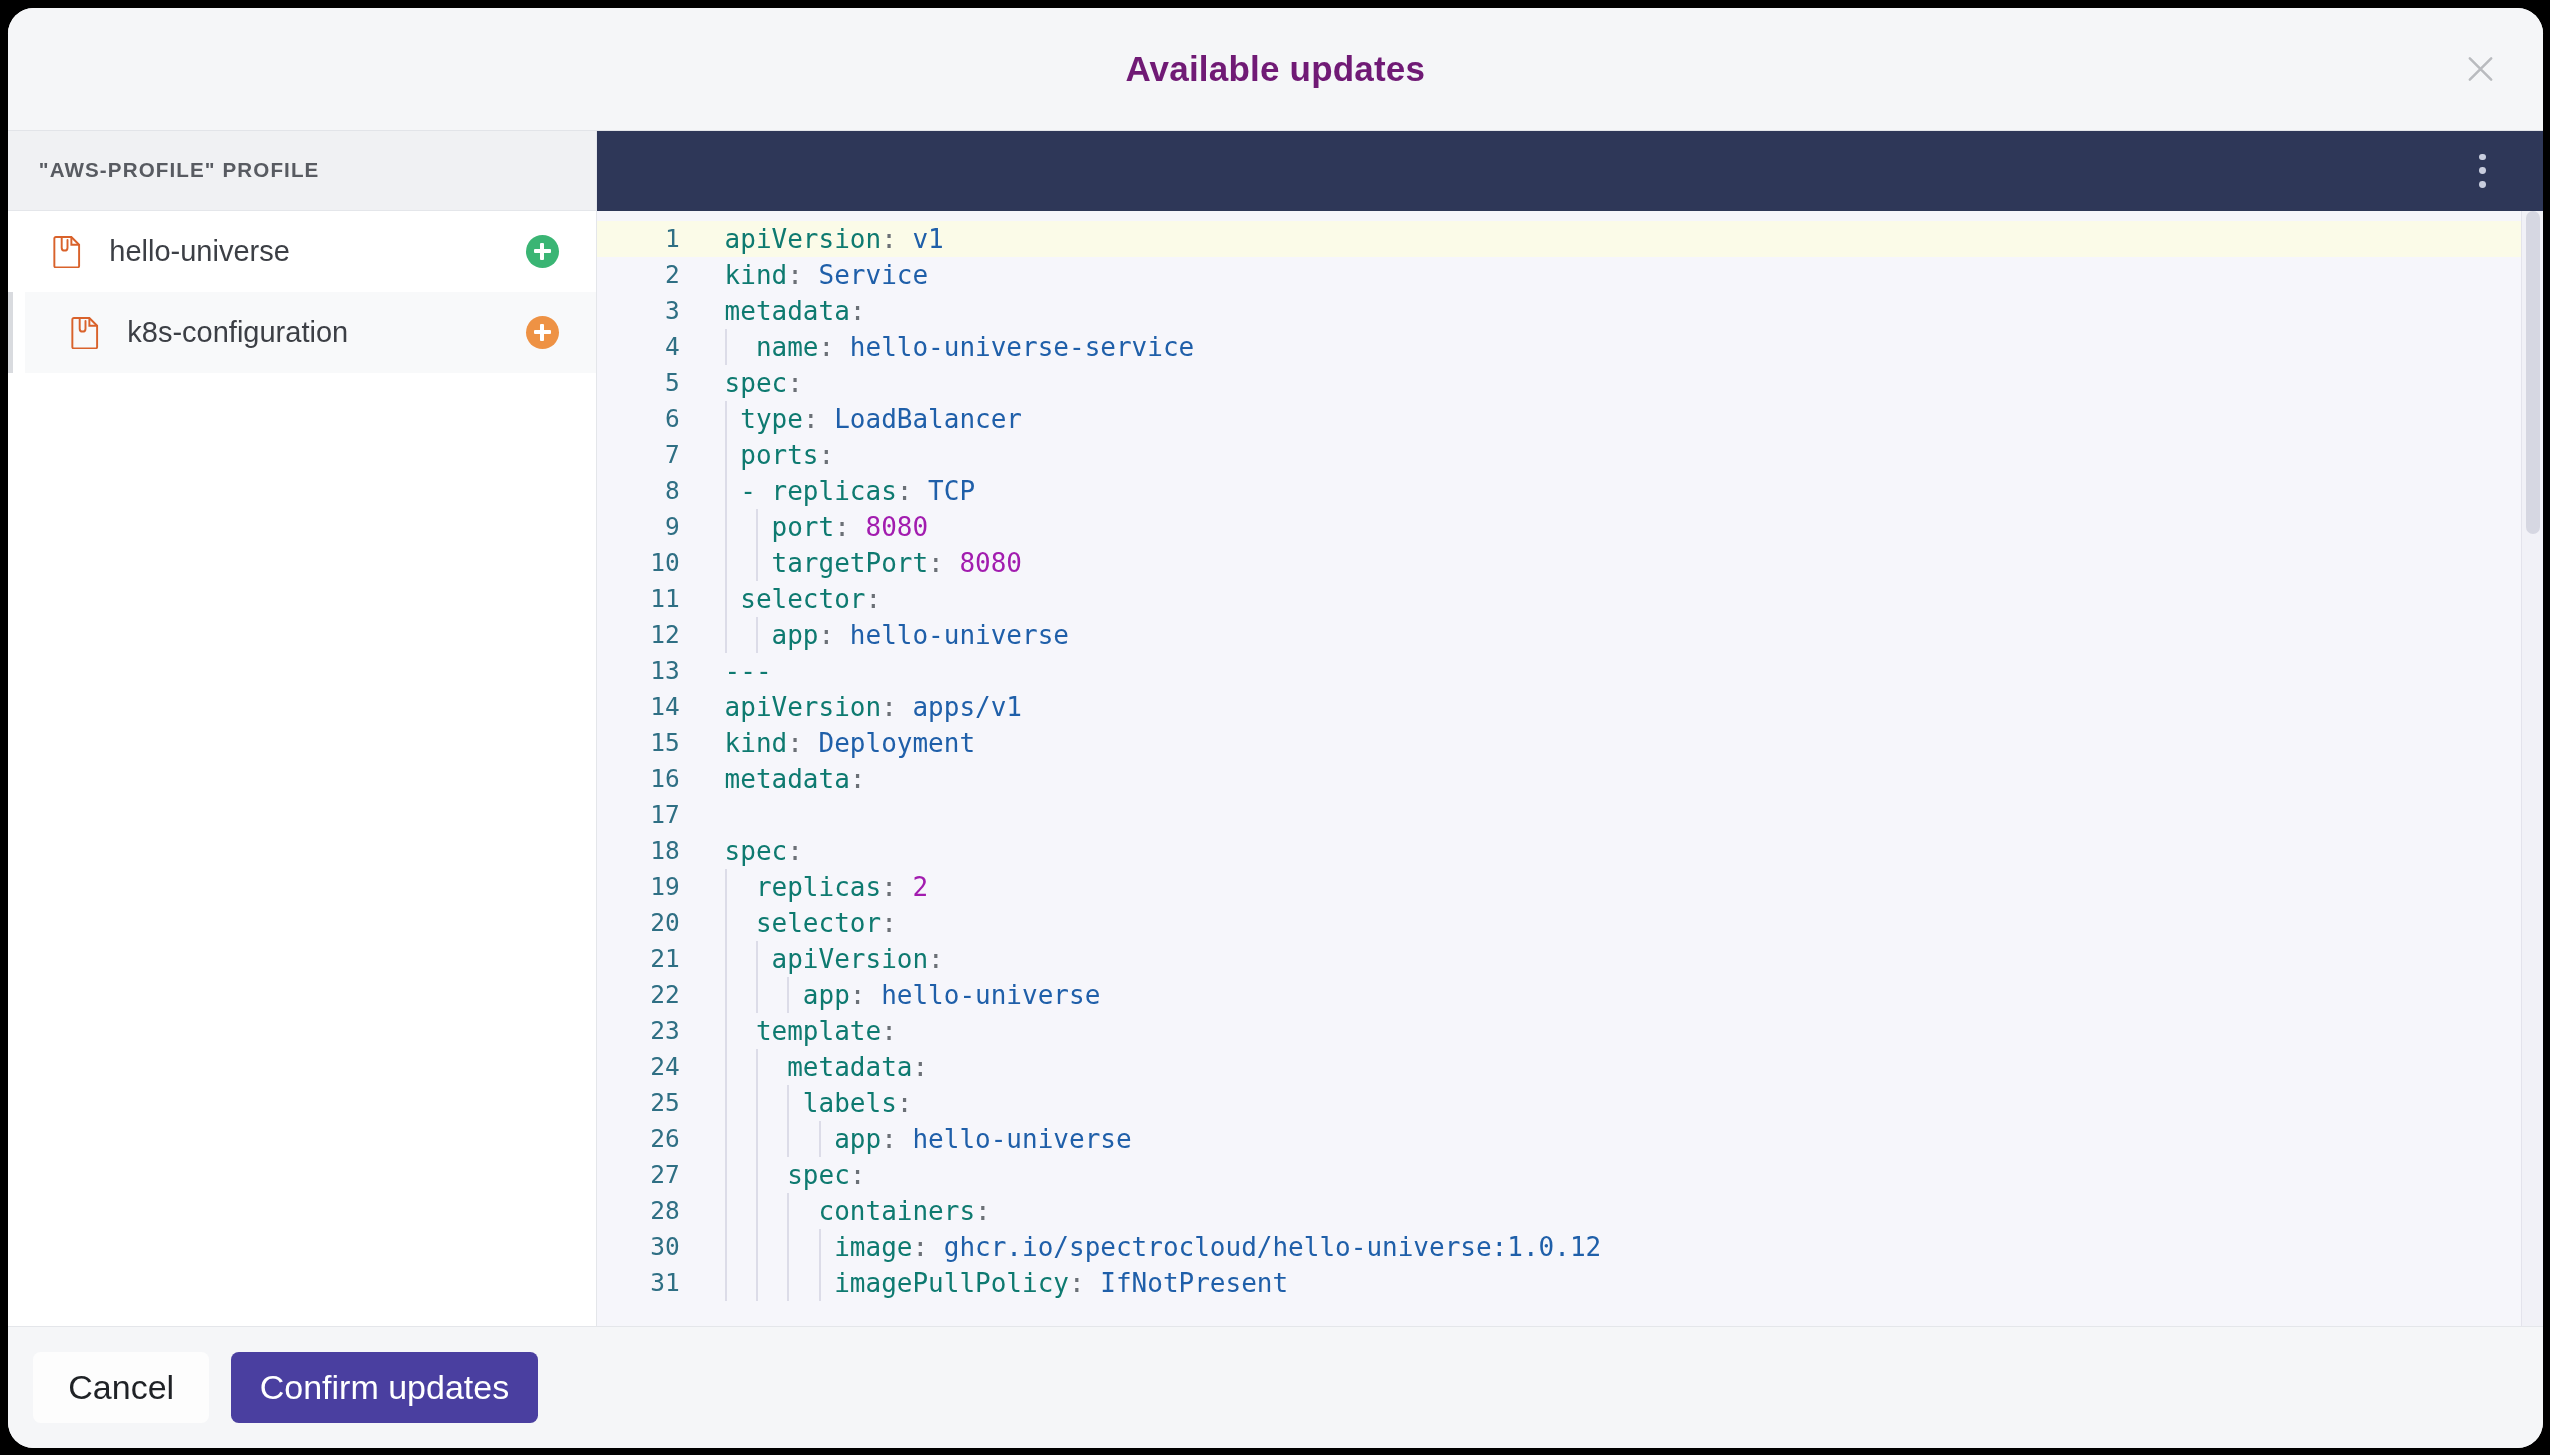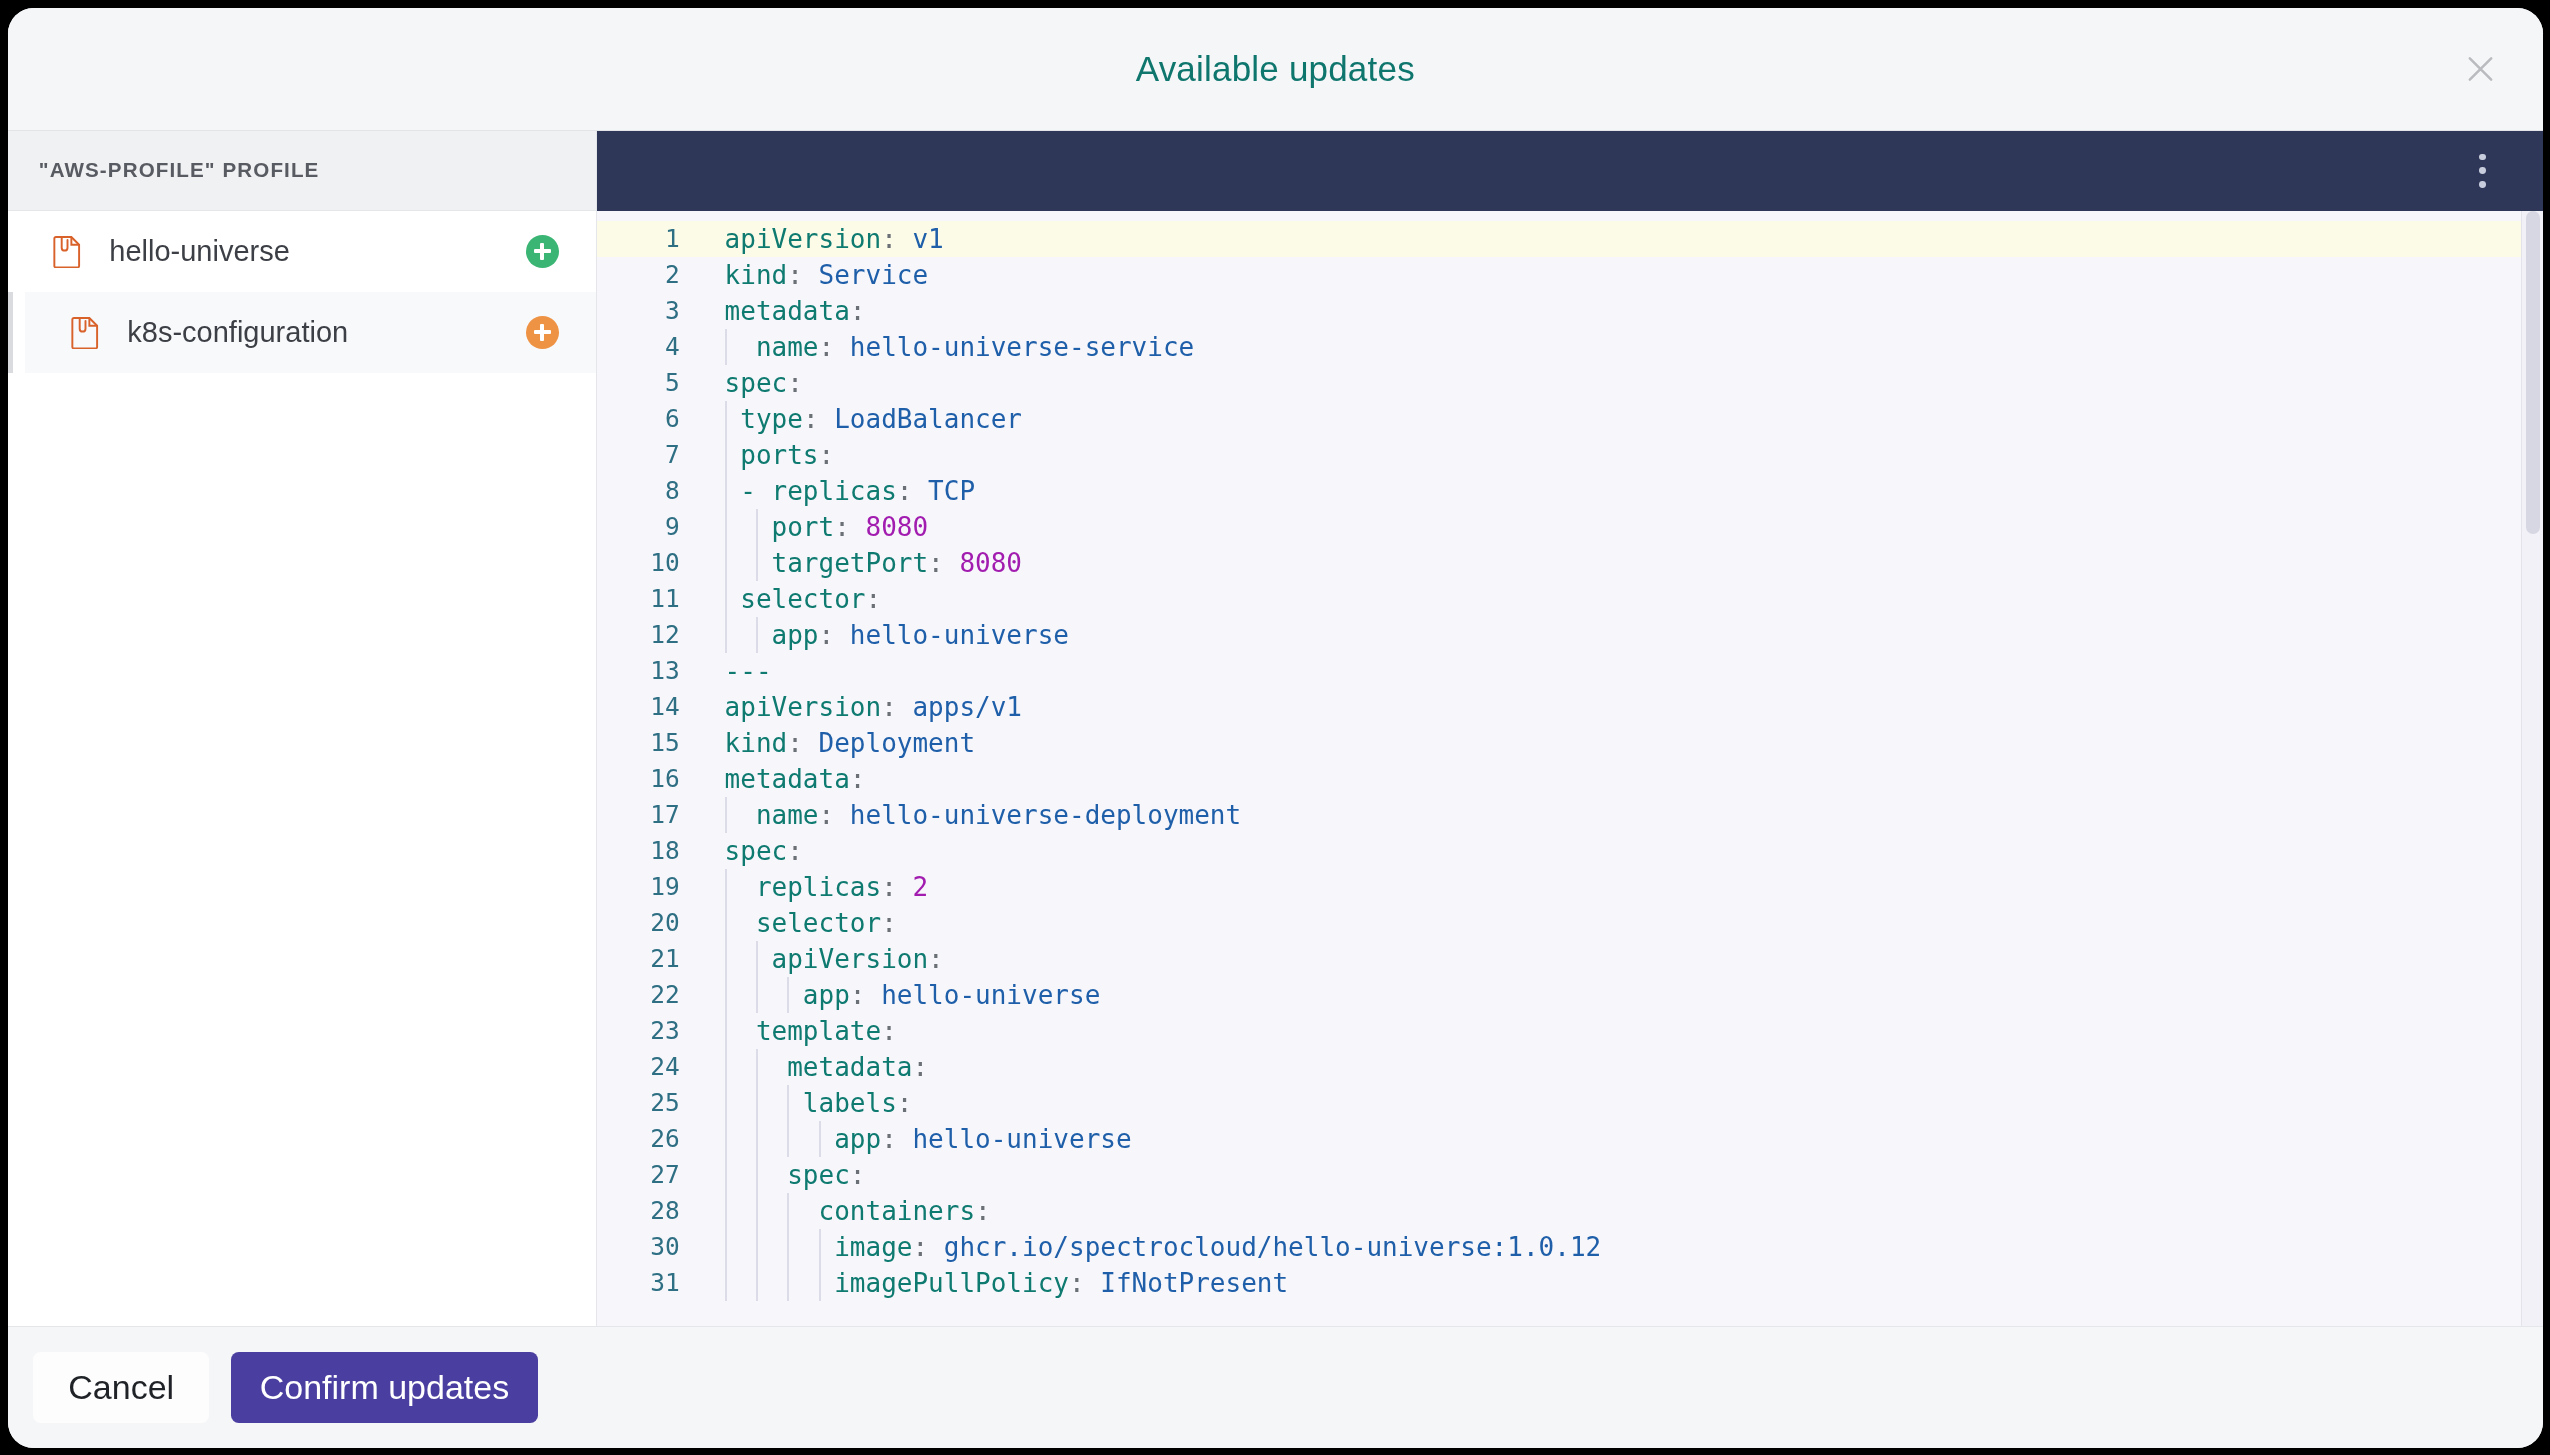--- a/index.html
+++ b/index.html
@@ -40,22 +40,22 @@
     height: 122px;
     flex: 0 0 122px;
     background: #f5f6f8;
     border-bottom: 1px solid #e2e4e8;
     display: flex;
     align-items: center;
     justify-content: center;
   }
   .titlebar-title {
     font-size: 35px;
-    font-weight: normal;
-    color: #0f766e;
+    font-weight: bold;
+    color: #701a75;
     letter-spacing: 0.2px;
   }
   .close-btn {
     position: absolute;
     right: 41px;
     top: 50%;
     transform: translateY(-50%);
     width: 43px;
     height: 43px;
     display: flex;
@@ -368,21 +368,21 @@
               <div class="code-line"><span class="ln">7</span><span class="code-text"><span class="guide" style="left: 9.8px;"></span><span class="tok-key"> ports</span><span class="tok-punc">:</span></span></div>
               <div class="code-line"><span class="ln">8</span><span class="code-text"><span class="guide" style="left: 9.8px;"></span><span class="tok-dash"> - </span><span class="tok-key">replicas</span><span class="tok-punc">:</span><span class="tok-str"> TCP</span></span></div>
               <div class="code-line"><span class="ln">9</span><span class="code-text"><span class="guide" style="left: 9.8px;"></span><span class="guide" style="left: 41px;"></span><span class="tok-key">   port</span><span class="tok-punc">:</span><span class="tok-num"> 8080</span></span></div>
               <div class="code-line"><span class="ln">10</span><span class="code-text"><span class="guide" style="left: 9.8px;"></span><span class="guide" style="left: 41px;"></span><span class="tok-key">   targetPort</span><span class="tok-punc">:</span><span class="tok-num"> 8080</span></span></div>
               <div class="code-line"><span class="ln">11</span><span class="code-text"><span class="guide" style="left: 9.8px;"></span><span class="tok-key"> selector</span><span class="tok-punc">:</span></span></div>
               <div class="code-line"><span class="ln">12</span><span class="code-text"><span class="guide" style="left: 9.8px;"></span><span class="guide" style="left: 41px;"></span><span class="tok-key">   app</span><span class="tok-punc">:</span><span class="tok-str"> hello-universe</span></span></div>
               <div class="code-line"><span class="ln">13</span><span class="code-text"><span class="tok-dash">---</span></span></div>
               <div class="code-line"><span class="ln">14</span><span class="code-text"><span class="tok-key">apiVersion</span><span class="tok-punc">:</span><span class="tok-str"> apps/v1</span></span></div>
               <div class="code-line"><span class="ln">15</span><span class="code-text"><span class="tok-key">kind</span><span class="tok-punc">:</span><span class="tok-str"> Deployment</span></span></div>
               <div class="code-line"><span class="ln">16</span><span class="code-text"><span class="tok-key">metadata</span><span class="tok-punc">:</span></span></div>
-              <div class="code-line"><span class="ln">17</span><span class="code-text"><span class="guide" style="left: 9.8px;"></span><span class="tok-key">  name</span><span class="tok-punc">:</span><span class="tok-str"> hello-universe-deployment</span></span></div>
+              <div class="code-line"><span class="ln">17</span></div>
               <div class="code-line"><span class="ln">18</span><span class="code-text"><span class="tok-key">spec</span><span class="tok-punc">:</span></span></div>
               <div class="code-line"><span class="ln">19</span><span class="code-text"><span class="guide" style="left: 9.8px;"></span><span class="tok-key">  replicas</span><span class="tok-punc">:</span><span class="tok-num"> 2</span></span></div>
               <div class="code-line"><span class="ln">20</span><span class="code-text"><span class="guide" style="left: 9.8px;"></span><span class="tok-key">  selector</span><span class="tok-punc">:</span></span></div>
               <div class="code-line"><span class="ln">21</span><span class="code-text"><span class="guide" style="left: 9.8px;"></span><span class="guide" style="left: 41px;"></span><span class="tok-key">   apiVersion</span><span class="tok-punc">:</span></span></div>
               <div class="code-line"><span class="ln">22</span><span class="code-text"><span class="guide" style="left: 9.8px;"></span><span class="guide" style="left: 41px;"></span><span class="guide" style="left: 72px;"></span><span class="tok-key">     app</span><span class="tok-punc">:</span><span class="tok-str"> hello-universe</span></span></div>
               <div class="code-line"><span class="ln">23</span><span class="code-text"><span class="guide" style="left: 9.8px;"></span><span class="tok-key">  template</span><span class="tok-punc">:</span></span></div>
               <div class="code-line"><span class="ln">24</span><span class="code-text"><span class="guide" style="left: 9.8px;"></span><span class="guide" style="left: 41px;"></span><span class="tok-key">    metadata</span><span class="tok-punc">:</span></span></div>
               <div class="code-line"><span class="ln">25</span><span class="code-text"><span class="guide" style="left: 9.8px;"></span><span class="guide" style="left: 41px;"></span><span class="guide" style="left: 72px;"></span><span class="tok-key">     labels</span><span class="tok-punc">:</span></span></div>
               <div class="code-line"><span class="ln">26</span><span class="code-text"><span class="guide" style="left: 9.8px;"></span><span class="guide" style="left: 41px;"></span><span class="guide" style="left: 72px;"></span><span class="guide" style="left: 104px;"></span><span class="tok-key">       app</span><span class="tok-punc">:</span><span class="tok-str"> hello-universe</span></span></div>
               <div class="code-line"><span class="ln">27</span><span class="code-text"><span class="guide" style="left: 9.8px;"></span><span class="guide" style="left: 41px;"></span><span class="tok-key">    spec</span><span class="tok-punc">:</span></span></div>

